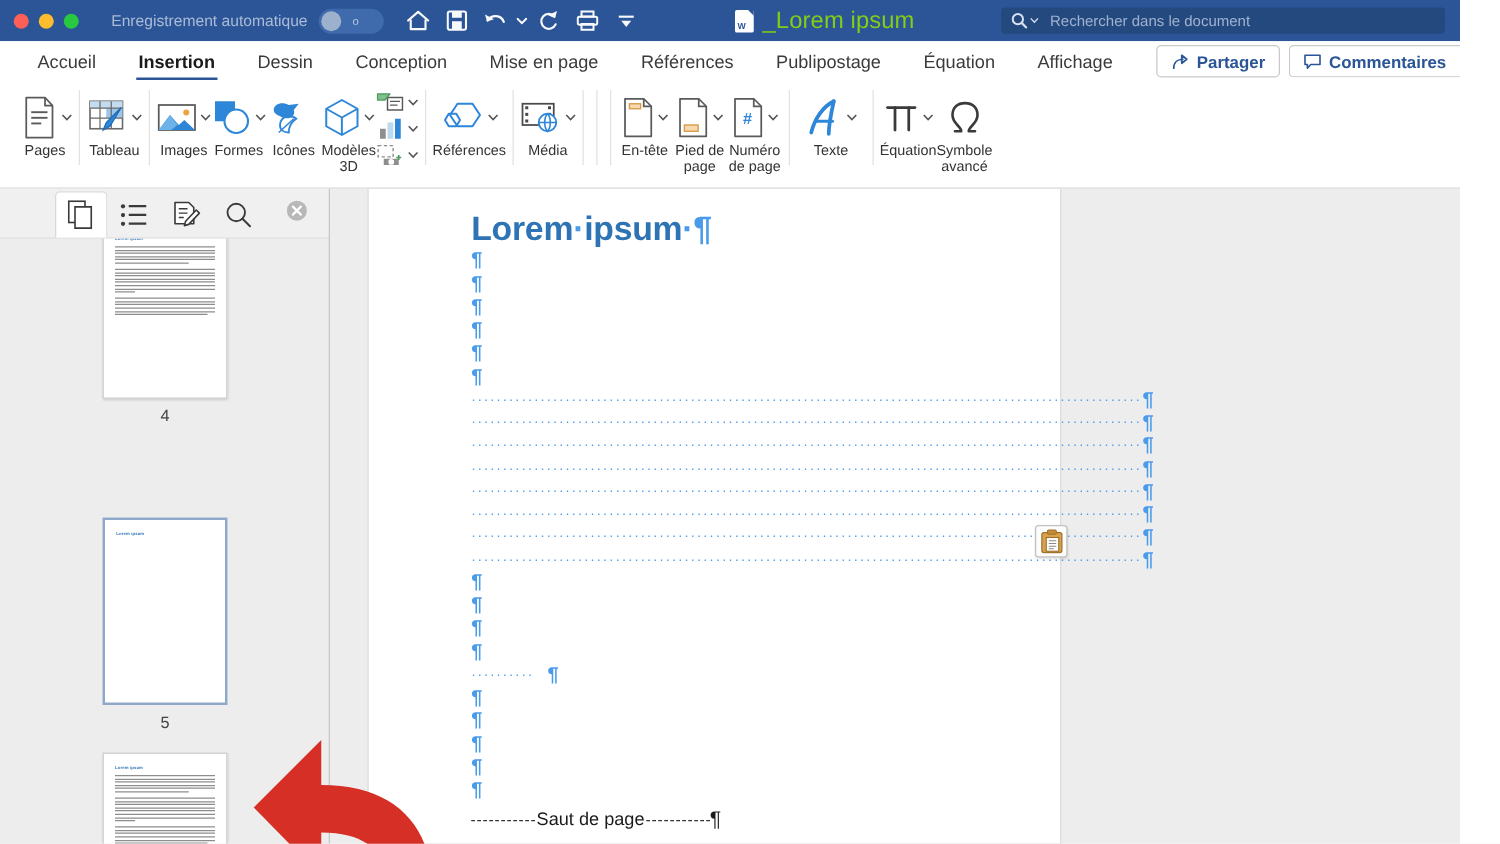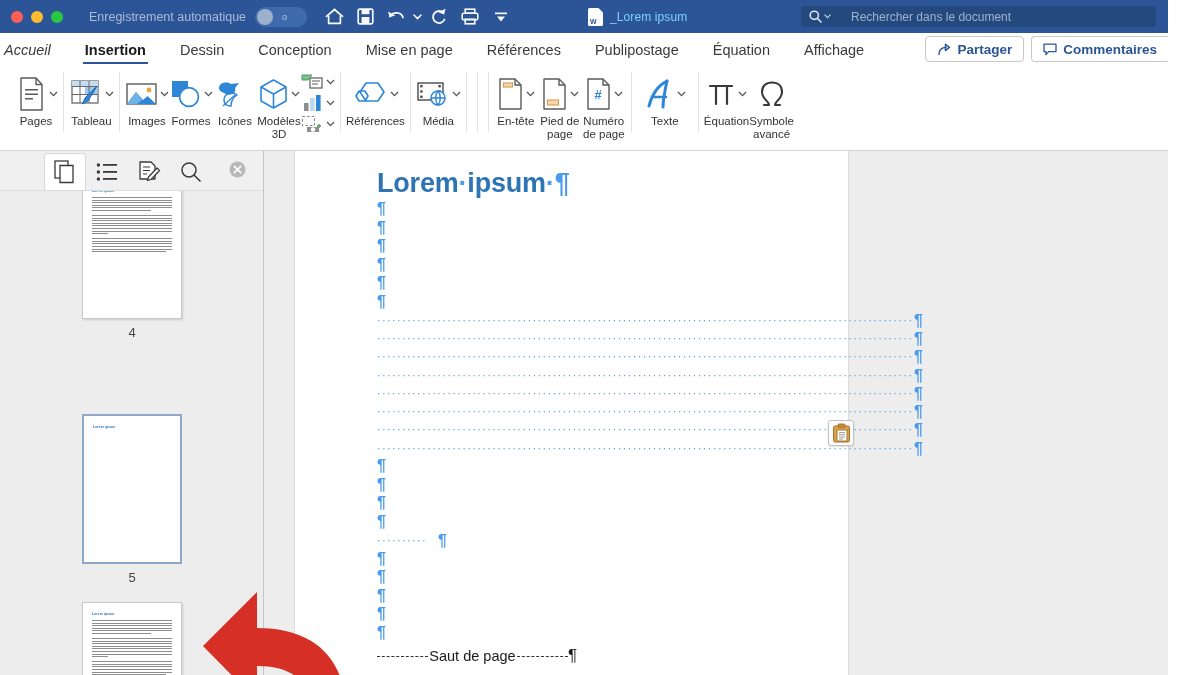--- a/index.html
+++ b/index.html
@@ -41,38 +41,38 @@
   .doc-title-wrap { display:flex; align-items:center; gap:7px; margin-left:72px; }
   .docicon {
     width:15px;height:18px;background:#fff;border-radius:1.5px;position:relative;
     display:flex;align-items:flex-end;justify-content:flex-start;
   }
   .docicon:before{
     content:""; position:absolute; right:0; top:0; width:5px;height:5px;
     background:#2b5597; clip-path:polygon(0 0,100% 100%,100% 0);
   }
   .docicon .w{ font-size:7px;color:#2b5597;font-weight:bold;padding:0 0 1px 2px;line-height:1;}
-  .doc-title { font-size:12px; color:#7dd3fc; letter-spacing:.1px; }
+  .doc-title { font-size:19px; color:#84cc16; letter-spacing:.1px; }
 
   .search-box {
     position:absolute; right:12px; top:6px; width:355px; height:21px;
     background:#24497f; border-radius:3px; display:flex; align-items:center; padding:0 8px;
   }
-  .search-box .ph { font-size:12px; color:#9fb2cf; margin-left:20px; }
+  .search-box .ph { font-size:12px; color:#9fb2cf; margin-left:9px; }
 
   
   .tabs {
     flex:0 0 34px; height:34px; background:#fff; display:flex; align-items:center;
     position:relative; border-bottom:0;
   }
   .tab {
     font-size:14.5px; color:#3a3a3a; padding:0 0 0 0; margin:0 17px; position:relative;
     height:34px; display:flex; align-items:center; white-space:nowrap;
   }
-  .tab:first-child { margin-left:4px;font-style:italic; }
+  .tab:first-child { margin-left:30px; }
   .tab.active { color:#1a1a1a; font-weight:600; }
   .tab.active:after {
     content:""; position:absolute; left:-2px; right:-2px; bottom:3px; height:2.5px; background:#2b5597;
   }
   .tabs-right { position:absolute; right:0; top:3px; display:flex; gap:7px; padding-right:0; }
   .pill {
     height:26px; border:1px solid #c9c9c9; border-radius:4px; background:#fff;
     display:flex; align-items:center; gap:6px; padding:0 11px; font-size:13.5px;
     color:#2b5597; font-weight:600; white-space:nowrap; overflow:hidden;
   }

